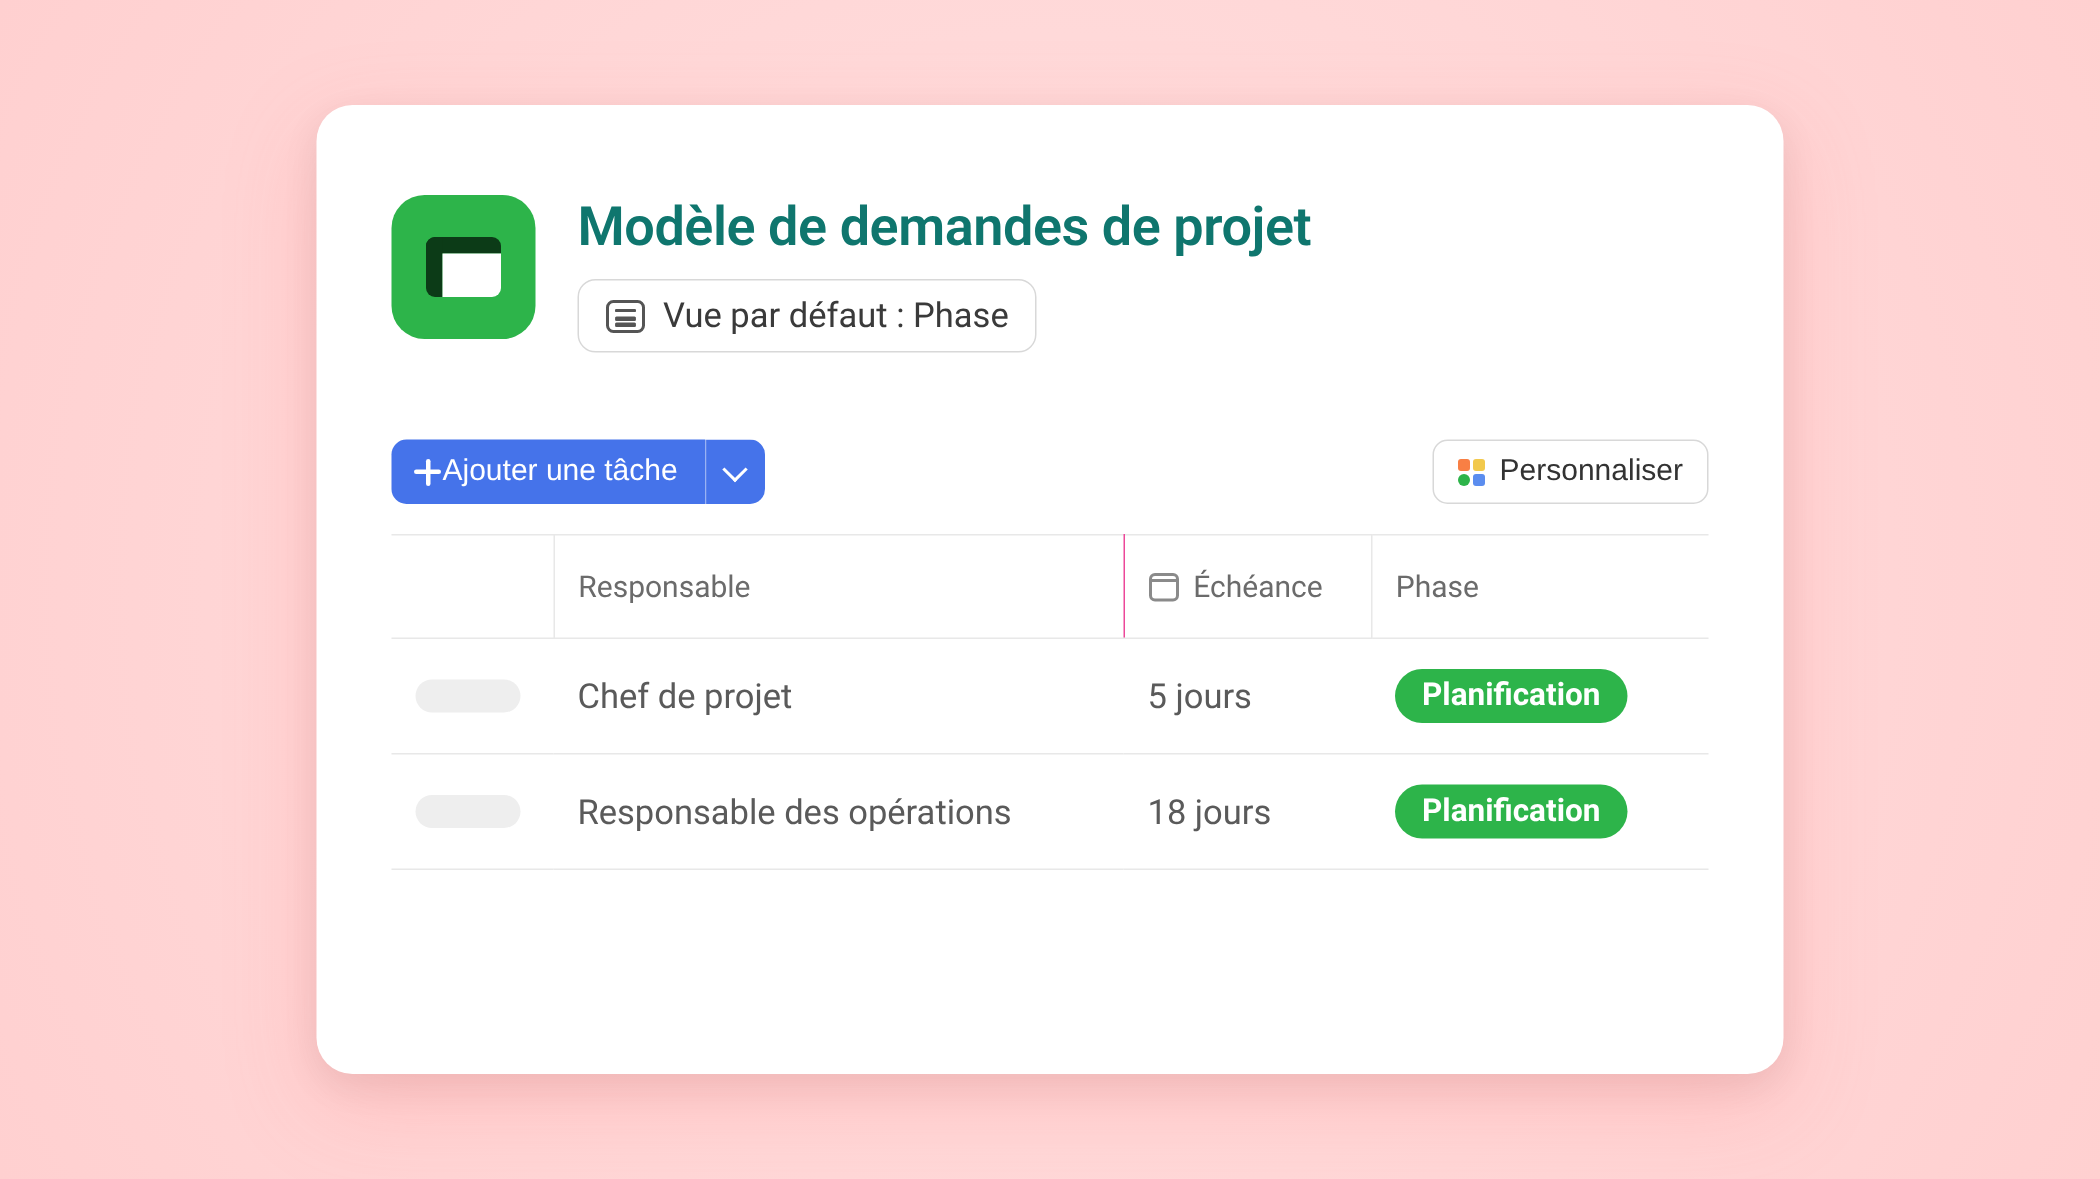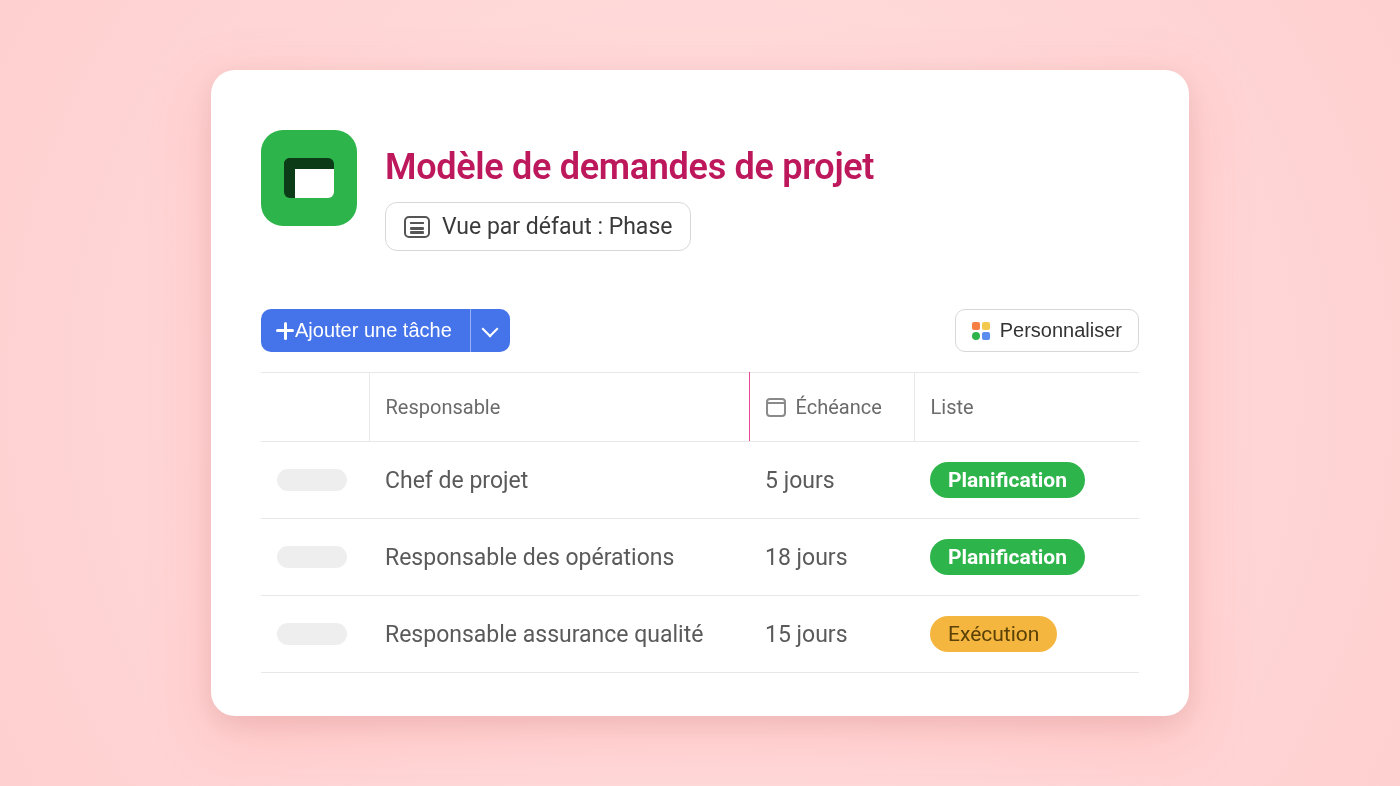--- a/index.html
+++ b/index.html
@@ -62,24 +62,23 @@
     .project-icon-inner .body {
       position: absolute;
       top: 11px; left: 11px;
       right: 0; bottom: 0;
       background: #ffffff;
       border-radius: 0 0 6px 0;
     }
     .header-text h1 {
       font-size: 36px;
       font-weight: 600;
-      color: #be185d;
+      color: #0f766e;
       letter-spacing: -0.3px;
       margin-bottom: 14px;
-      margin-top: 16px;
     }
     .view-chip {
       display: inline-flex;
       align-items: center;
       gap: 12px;
       border: 1.5px solid #d8d8d8;
       border-radius: 12px;
       padding: 10px 18px;
       font-size: 23px;
       color: #3a3a3a;
@@ -302,44 +301,36 @@
   </div>
 
   <table>
     <thead>
       <tr>
         <th class="col-handle"></th>
         <th class="col-resp">Responsable</th>
         <th class="col-due">
           <span class="cal-icon"></span><span>Échéance</span>
         </th>
-        <th class="col-phase">Liste</th>
+        <th class="col-phase">Phase</th>
       </tr>
     </thead>
     <tbody>
       <tr>
         <td class="col-handle">
             <div class="row-placeholder"></div>
           </td>
         <td>Chef de projet</td>
         <td>5 jours</td>
         <td><span class="badge badge-planification">Planification</span></td>
       </tr>
       <tr>
         <td class="col-handle">
             <div class="row-placeholder"></div>
           </td>
         <td>Responsable des opérations</td>
         <td>18 jours</td>
         <td><span class="badge badge-planification">Planification</span></td>
       </tr>
-      <tr>
-        <td class="col-handle">
-            <div class="row-placeholder"></div>
-          </td>
-        <td>Responsable assurance qualité</td>
-        <td>15 jours</td>
-        <td><span class="badge badge-execution">Exécution</span></td>
-      </tr>
     </tbody>
   </table>
 
 </div>
 
 </body></html>

